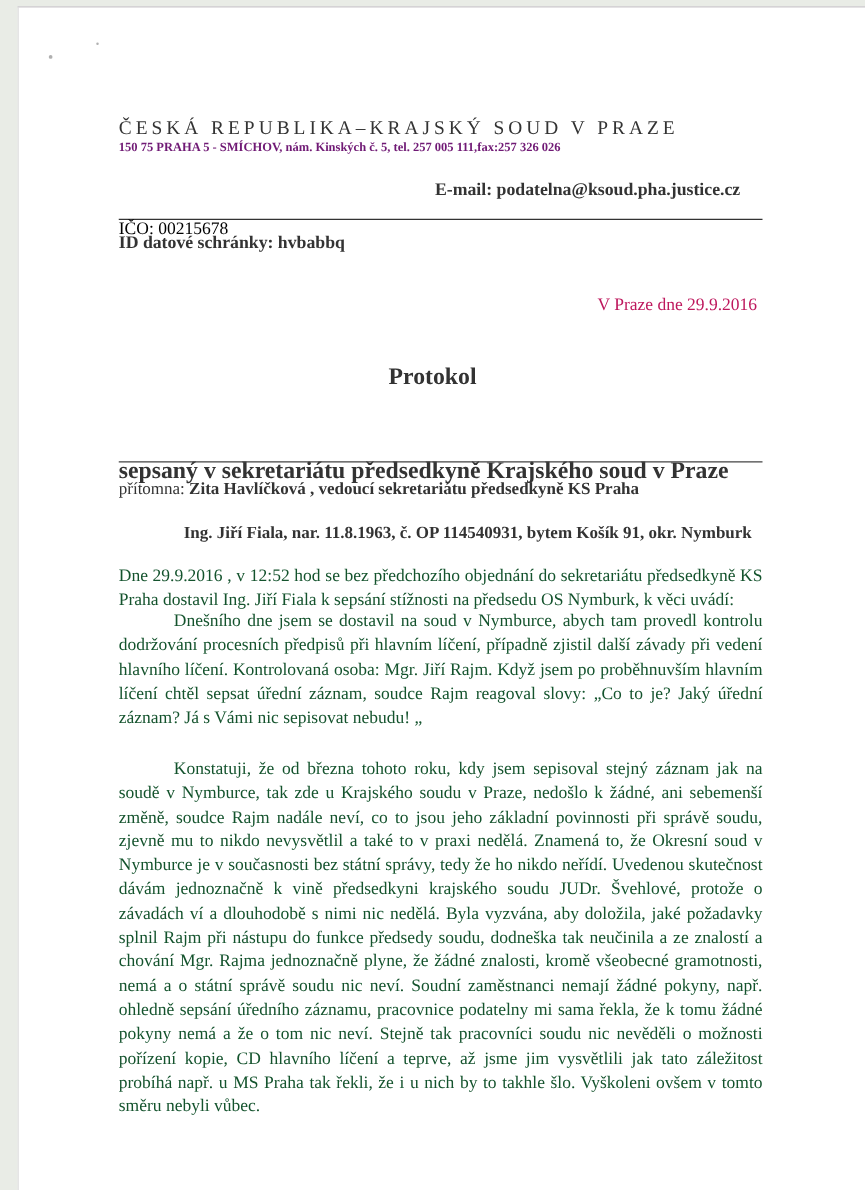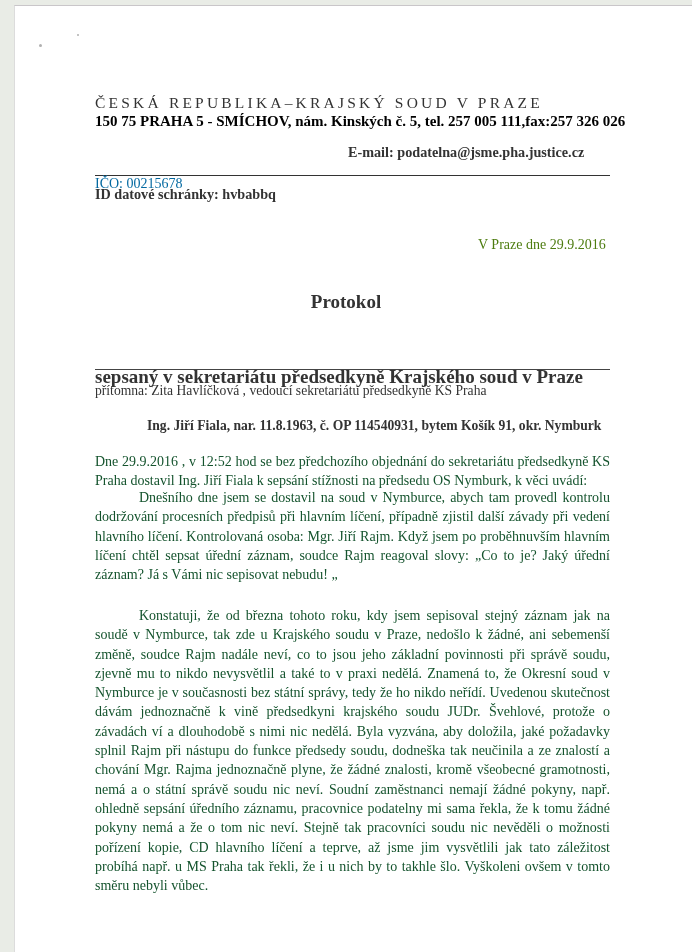--- a/index.html
+++ b/index.html
@@ -12,31 +12,31 @@
   }
   .page {
     position: absolute; left: 14px; top: 5px; width: 678px; height: 947px;
     background: #ffffff;
     border-top: 1px solid #c9c6c9;
     border-left: 1px solid #dcdcdc;
   }
   .speck { position: absolute; width: 3px; height: 3px; border-radius: 50%; background: #b0b0b0; }
   .abs { position: absolute; white-space: nowrap; }
   .hdr1 { left: 95px; top: 94px; font-size: 15.5px; letter-spacing: 3.2px; color: #333; }
-  .hdr2 { left: 95px; top: 113px; font-size: 15px; font-weight: bold; color: #000000; }
+  .hdr2 { left: 95px; top: 113px; font-size: 10px; font-weight: bold; color: #701a75; }
   .hdr3l { left: 95px; top: 144px; font-size: 14.2px; font-weight: bold; color: #333; margin-top: 42px; }
   .hdr3r { left: 348px; top: 144px; font-size: 14.2px; font-weight: bold; color: #333; }
   .rule1 { position: absolute; left: 95px; top: 175px; width: 515px; height: 1px; background: #333; }
-  .ico { left: 95px; top: 176px; font-size: 14px; color: #0369a1; }
-  .date { left: 478px; top: 237px; font-size: 14px; color: #4d7c0f; }
+  .ico { left: 95px; top: 176px; font-size: 14px; color: #000000; }
+  .date { left: 478px; top: 237px; font-size: 14px; color: #be185d; }
   .title { left: 0; width: 692px; text-align: center; top: 291px; font-size: 19px; font-weight: bold; color: #333; }
   .subtitle { left: 95px; top: 330px; font-size: 19px; font-weight: bold; color: #333; margin-top: 36px; }
   .rule2 { position: absolute; left: 95px; top: 369px; width: 515px; height: 1px; background: #444; }
   .present { left: 95px; top: 383px; font-size: 13.6px; color: #333; }
-  .present b { font-weight: normal; }
+  .present b { font-weight: bold; }
   .person { left: 147px; top: 418px; font-size: 13.6px; font-weight: bold; color: #333; }
   .para {
     position: absolute; left: 95px; width: 515px;
     font-size: 14px; line-height: 19.3px; text-align: justify; color: #14532d;
   }
   .indent { text-indent: 44px; }
   .p0 { top: 452px; }
   .p1 { top: 488px; }
   .p2 { top: 606px; }
 </style>
@@ -44,21 +44,21 @@
 <body>
 
 <div class="page">
   <div class="speck" style="left:24px;top:38px;"></div>
   <div class="speck" style="left:62px;top:28px;width:2px;height:2px;"></div>
 </div>
 
 <div class="abs hdr1">ČESKÁ REPUBLIKA–KRAJSKÝ SOUD V  PRAZE</div>
 <div class="abs hdr2">150 75  PRAHA 5 - SMÍCHOV, nám. Kinských č.  5,  tel. 257 005 111,fax:257 326 026</div>
 <div class="abs hdr3l">ID datové schránky: hvbabbq</div>
-<div class="abs hdr3r">E-mail: podatelna@jsme.pha.justice.cz</div>
+<div class="abs hdr3r">E-mail: podatelna@ksoud.pha.justice.cz</div>
 <div class="rule1"></div>
 <div class="abs ico">IČO: 00215678</div>
 
 <div class="abs date">V Praze dne   29.9.2016</div>
 
 <div class="abs title">Protokol</div>
 <div class="abs subtitle">sepsaný v sekretariátu předsedkyně Krajského soud v Praze</div>
 <div class="rule2"></div>
 
 <div class="abs present">

